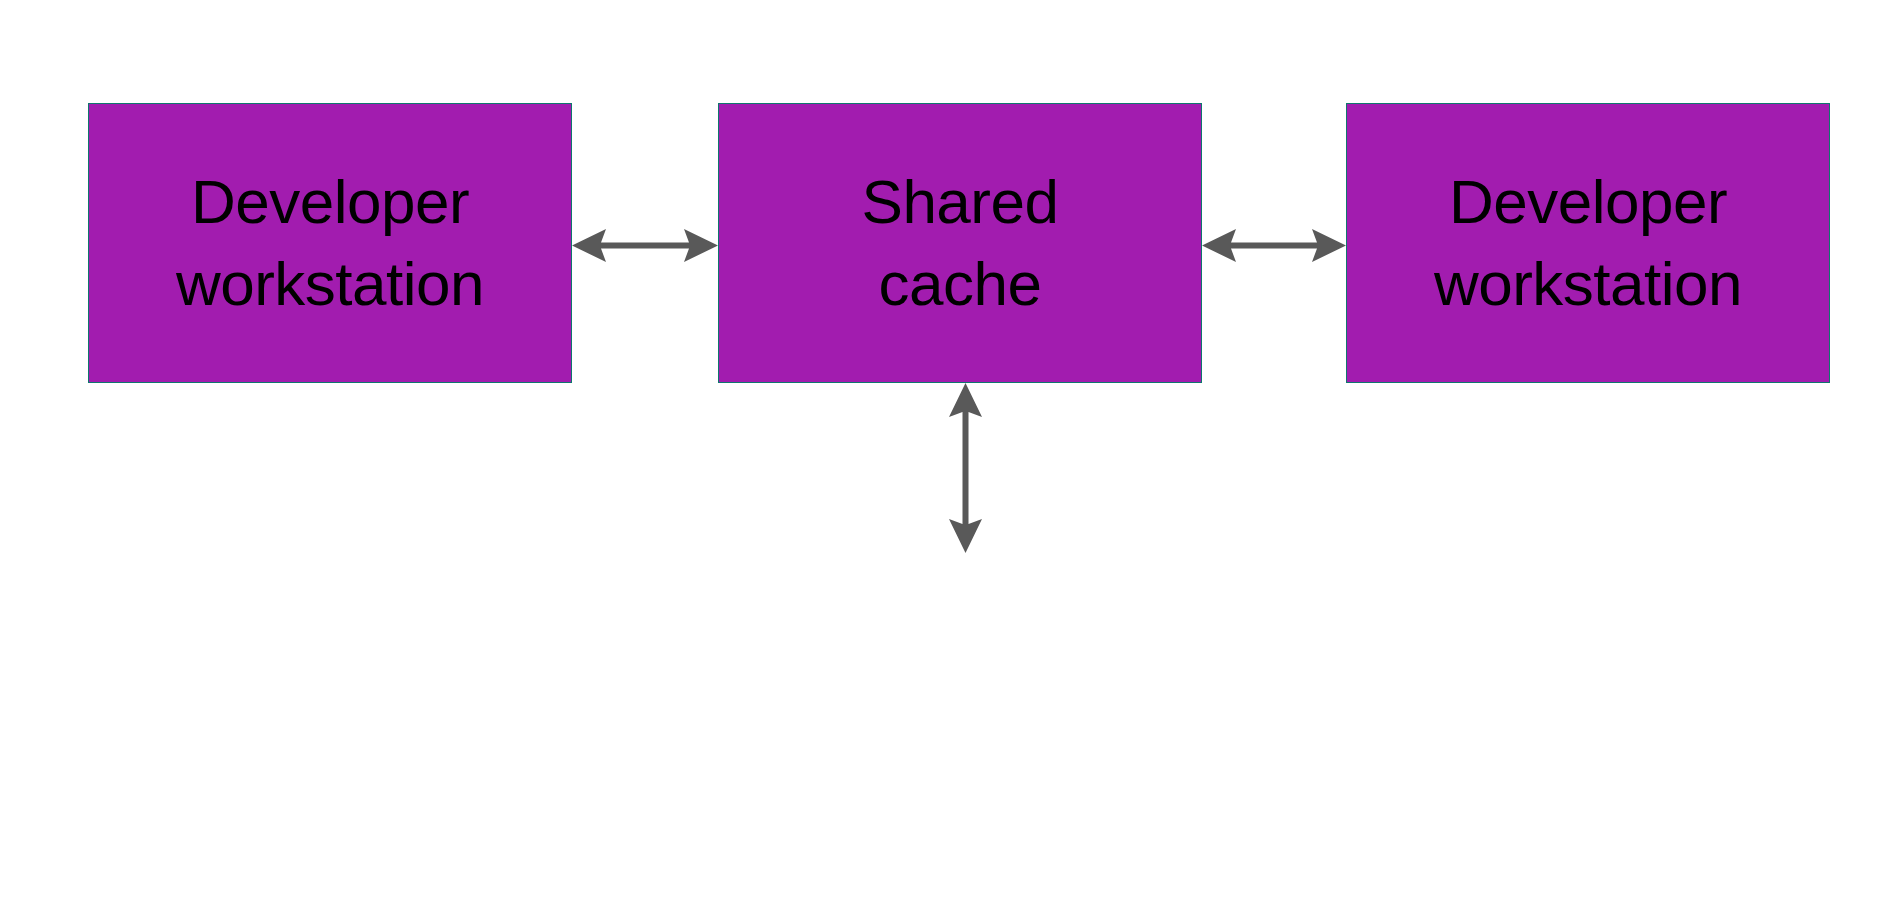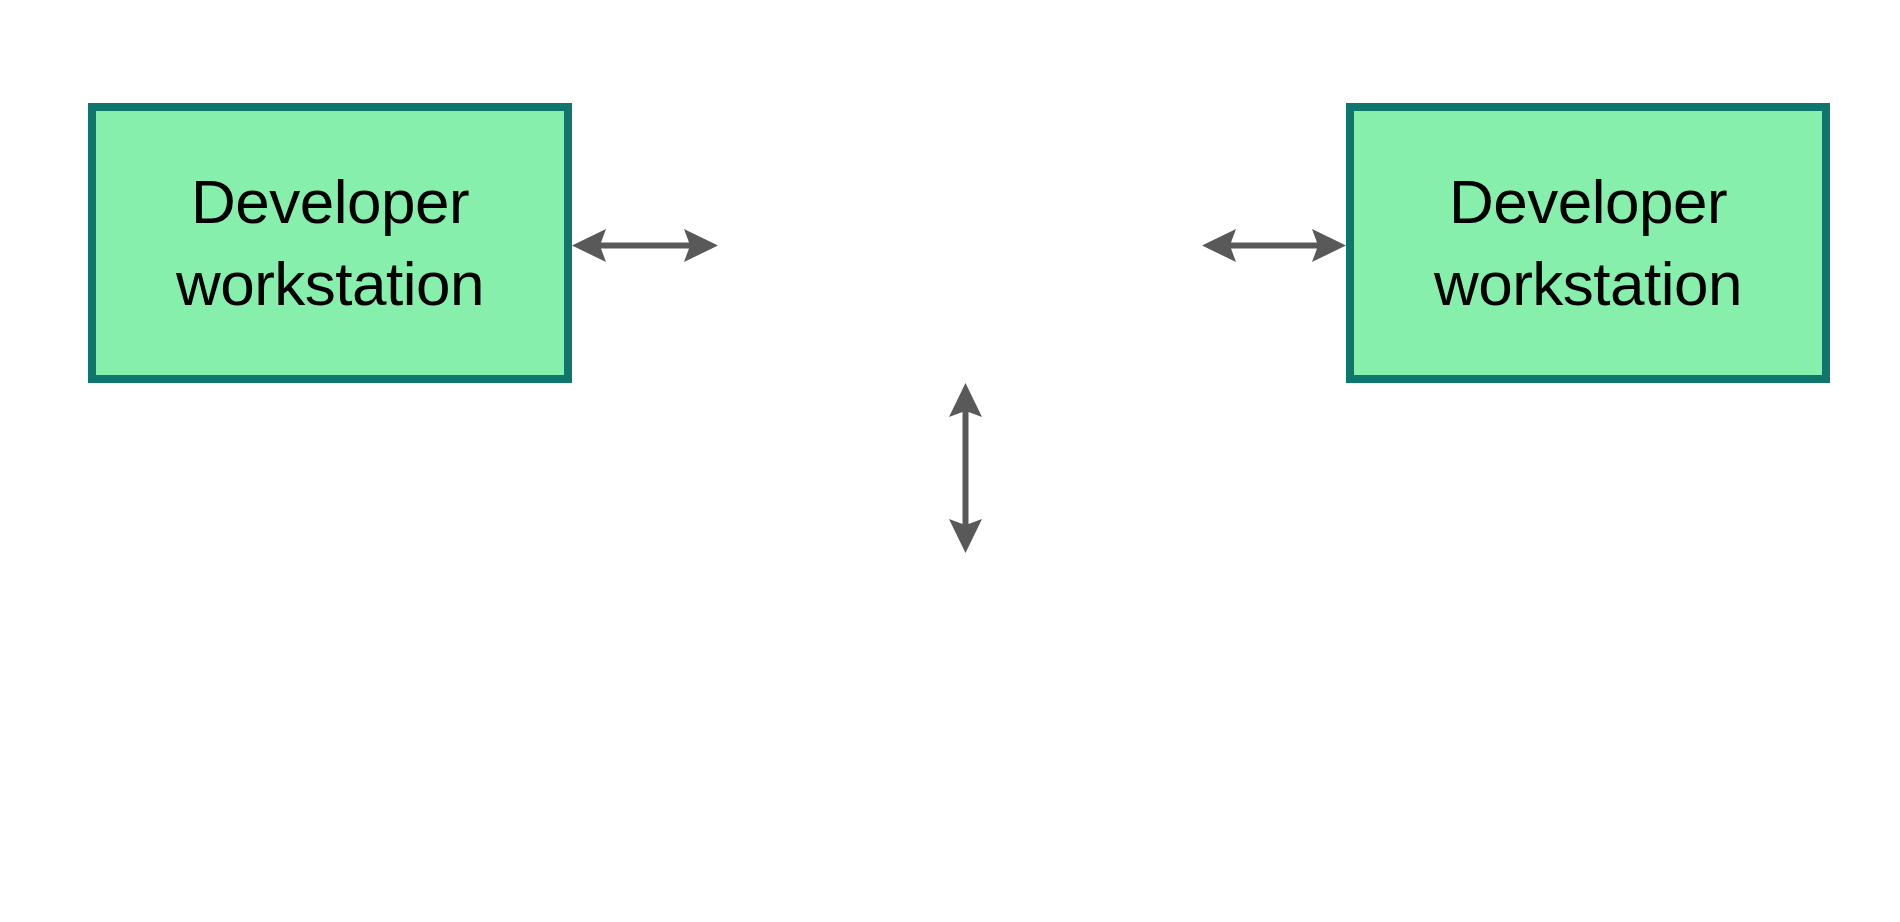--- a/index.html
+++ b/index.html
@@ -11,22 +11,22 @@
     position: relative;
     width: 1900px;
     height: 922px;
     background: #ffffff;
     font-family: "Liberation Sans", sans-serif;
     overflow: hidden;
   }
   .node {
     position: absolute;
     box-sizing: border-box;
-    background: #86efac;
-    border: 8px solid #0f766e;
+    background: #a21caf;
+    border: 1px solid #0f766e;
     display: flex;
     align-items: center;
     justify-content: center;
     text-align: center;
   }
   .node-label {
     color: #000000;
     font-size: 62px;
     line-height: 1.32;
     font-weight: 400;
@@ -43,20 +43,24 @@
 </head>
 <body>
 
 <div id="canvas">
 
   <div class="node" style="left:88px; top:103px; width:484px; height:280px;">
     <span class="node-label">Developer
 workstation</span>
   </div>
 
+  <div class="node" style="left:718px; top:103px; width:484px; height:280px;">
+    <span class="node-label">Shared
+cache</span>
+  </div>
 
   <div class="node" style="left:1346px; top:103px; width:484px; height:280px;">
     <span class="node-label">Developer
 workstation</span>
   </div>
 
 
   <div class="connector" style="left:572px; top:223px; width:146px; height:45px;">
     <svg width="146" height="45" viewBox="0 0 146 45">
       <g>

